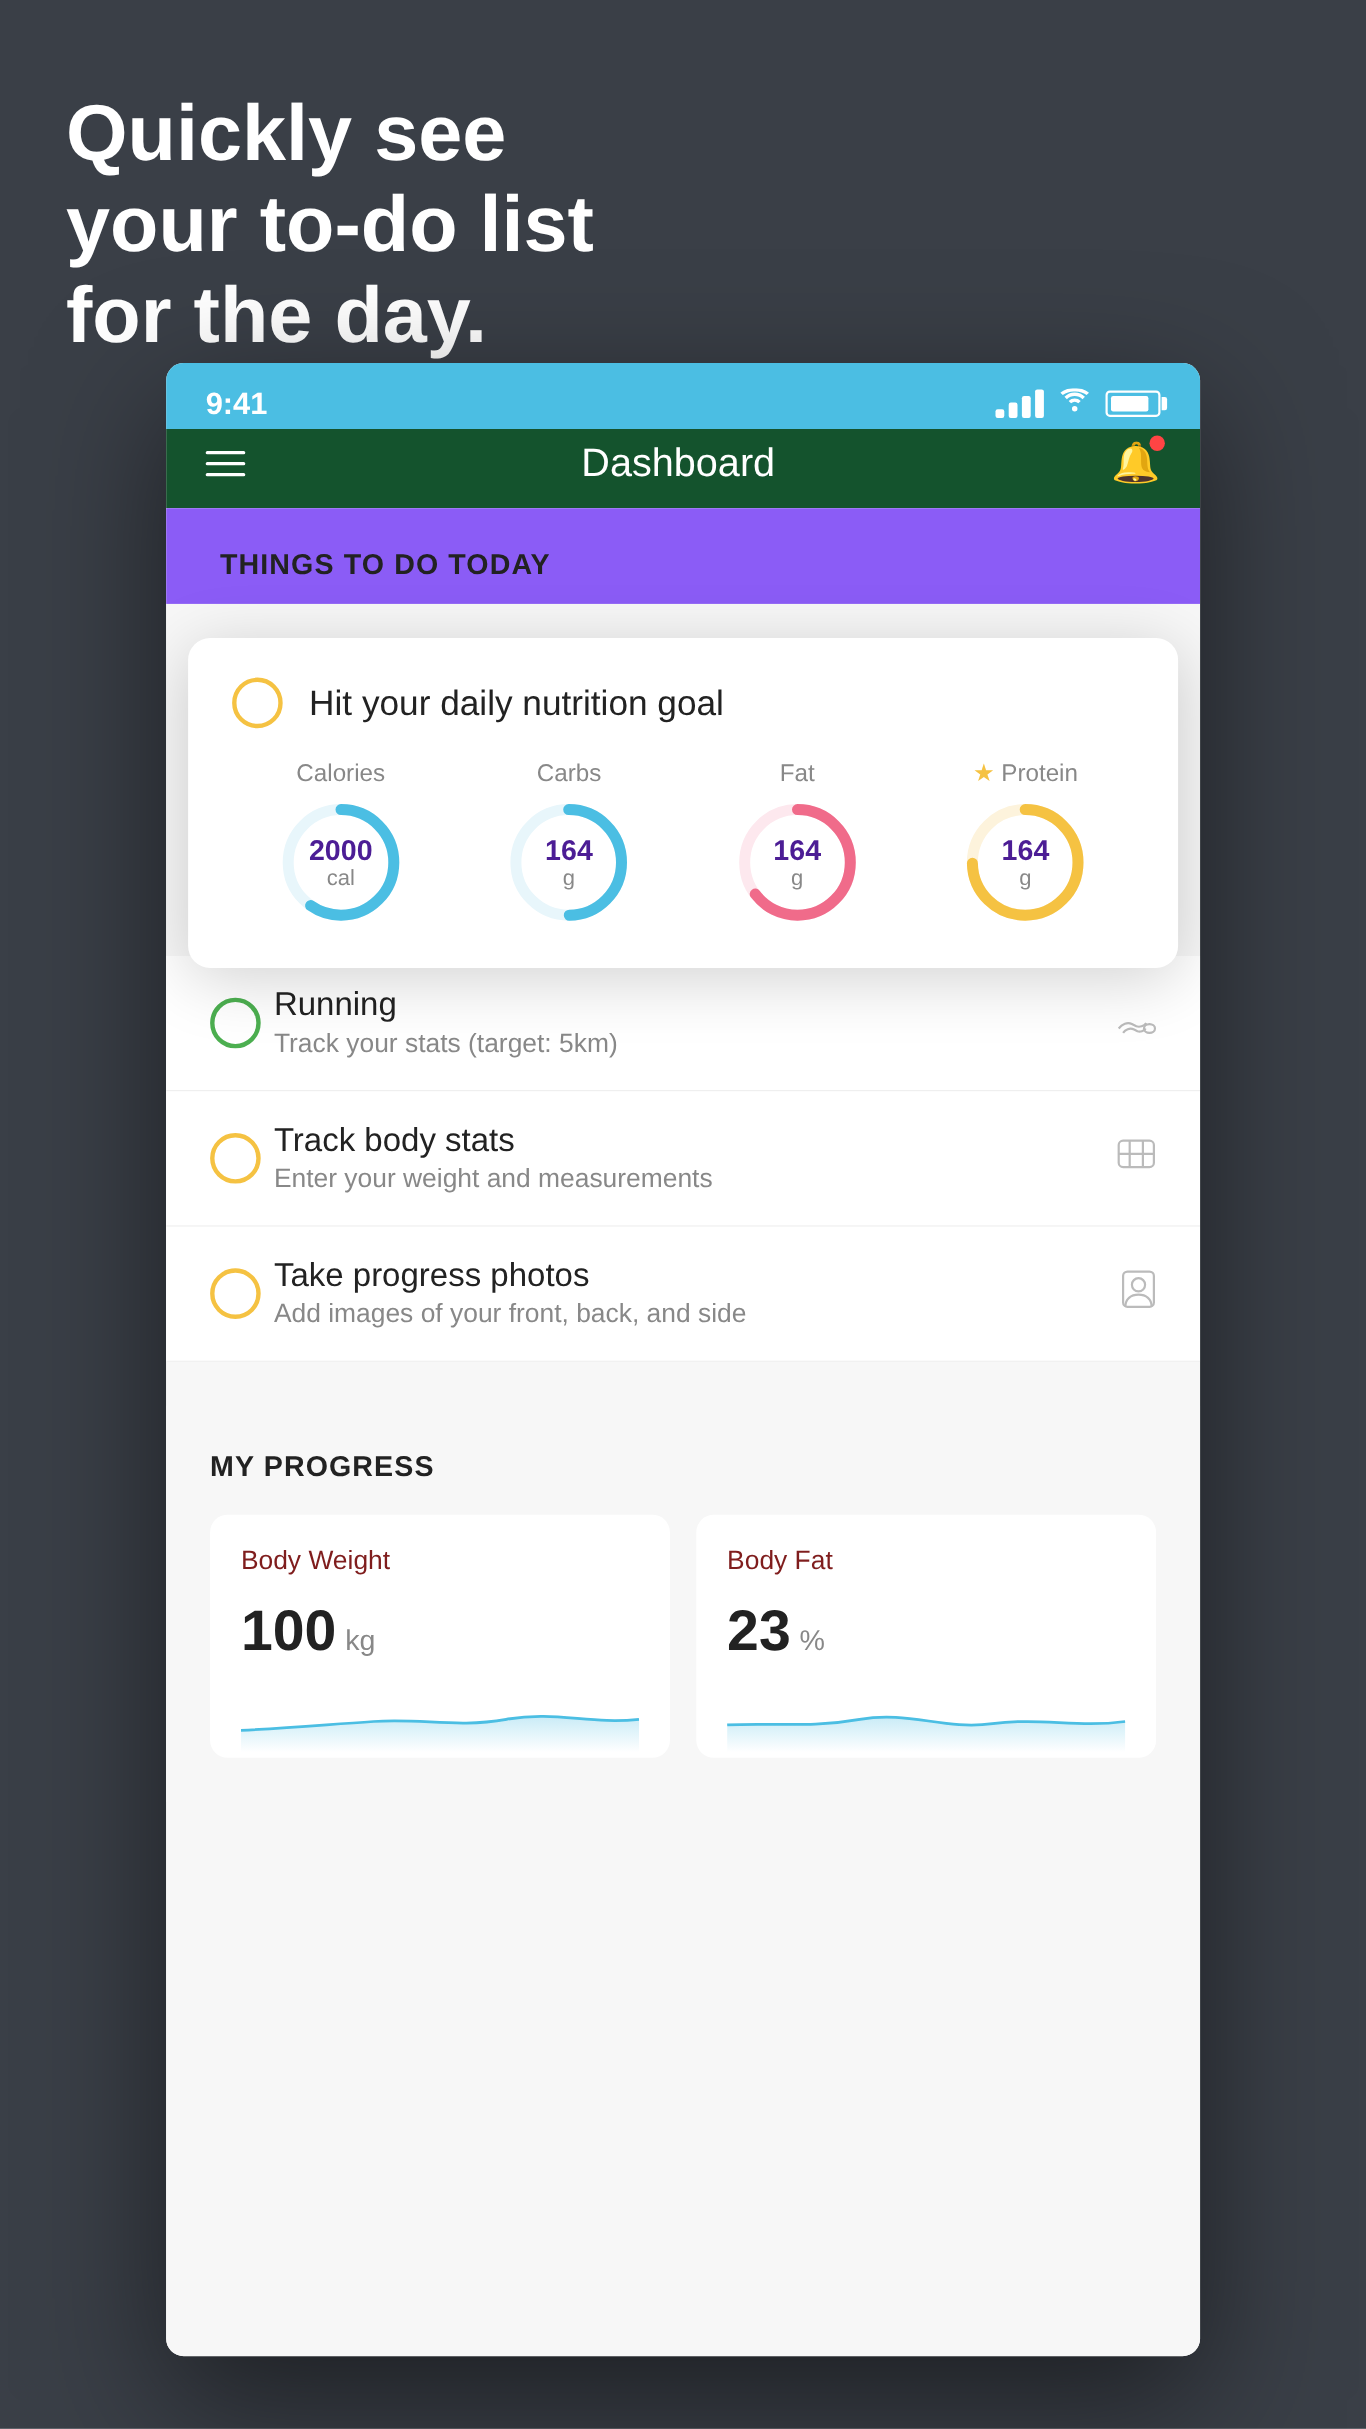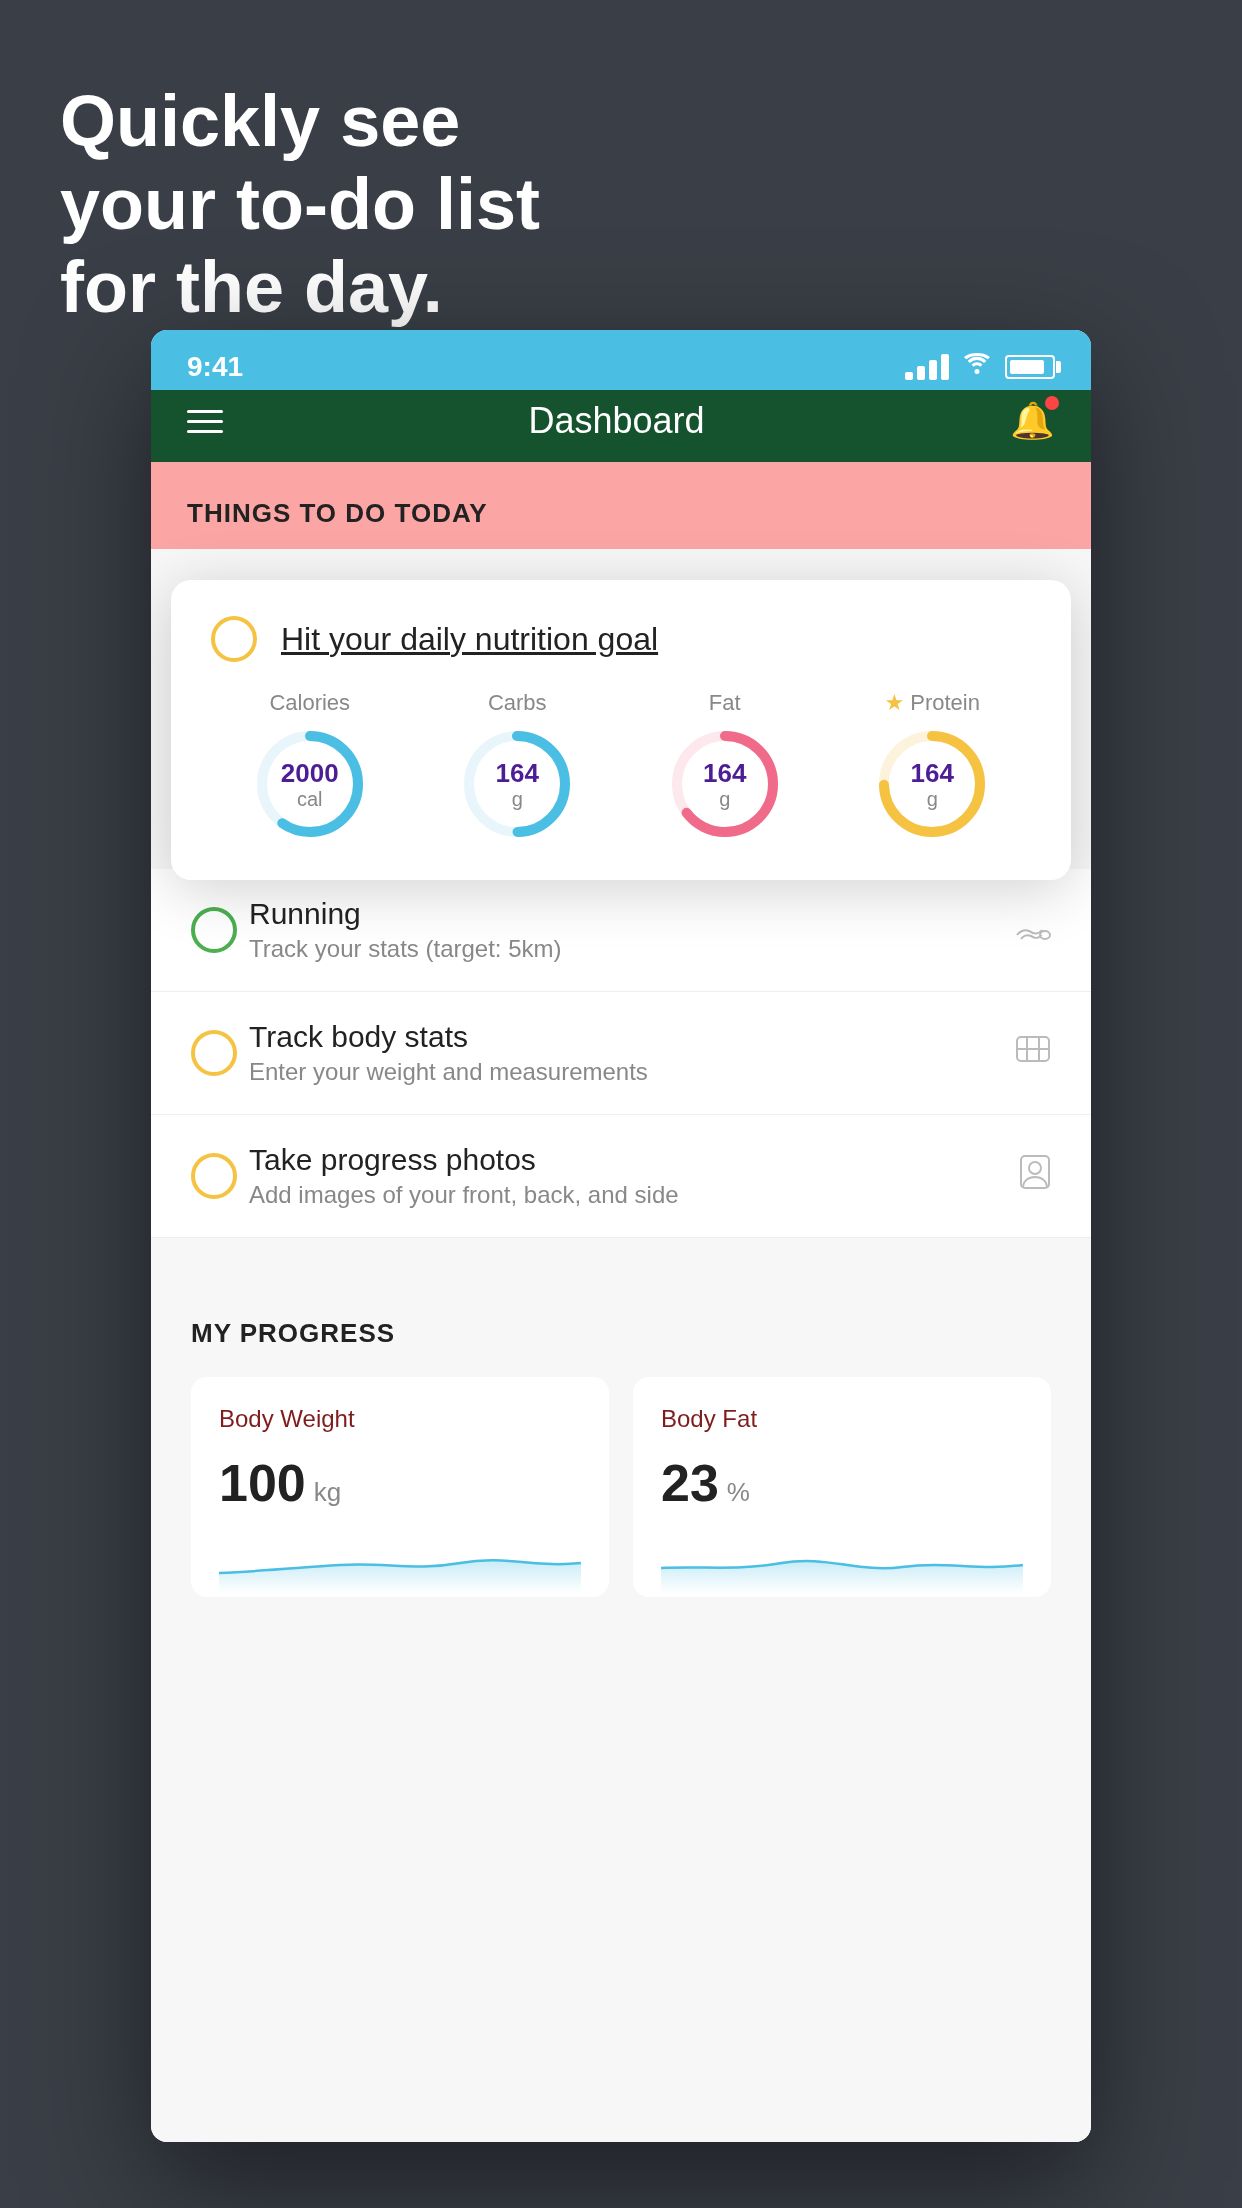--- a/index.html
+++ b/index.html
@@ -144,22 +144,22 @@
 
     
     .phone-content {
       background: #f7f7f7;
       min-height: 1680px;
       position: relative;
     }
 
     
     .things-section {
-      background: #fca5a5;
-      padding: 36px 40px 0 36px;
+      background: #8b5cf6;
+      padding: 36px 40px 0 49px;
     }
     .section-title {
       font-size: 26px;
       font-weight: 800;
       letter-spacing: 1px;
       color: #222;
       padding-bottom: 20px;
     }
 
     
@@ -184,21 +184,20 @@
       width: 46px;
       height: 46px;
       border-radius: 50%;
       border: 4px solid #f5c242;
       flex-shrink: 0;
     }
     .card-title {
       font-size: 32px;
       font-weight: 500;
       color: #222;
-      text-decoration: underline;
     }
     .nutrition-grid {
       display: flex;
       justify-content: space-around;
       align-items: flex-start;
       gap: 10px;
     }
     .nutrition-item {
       display: flex;
       flex-direction: column;

